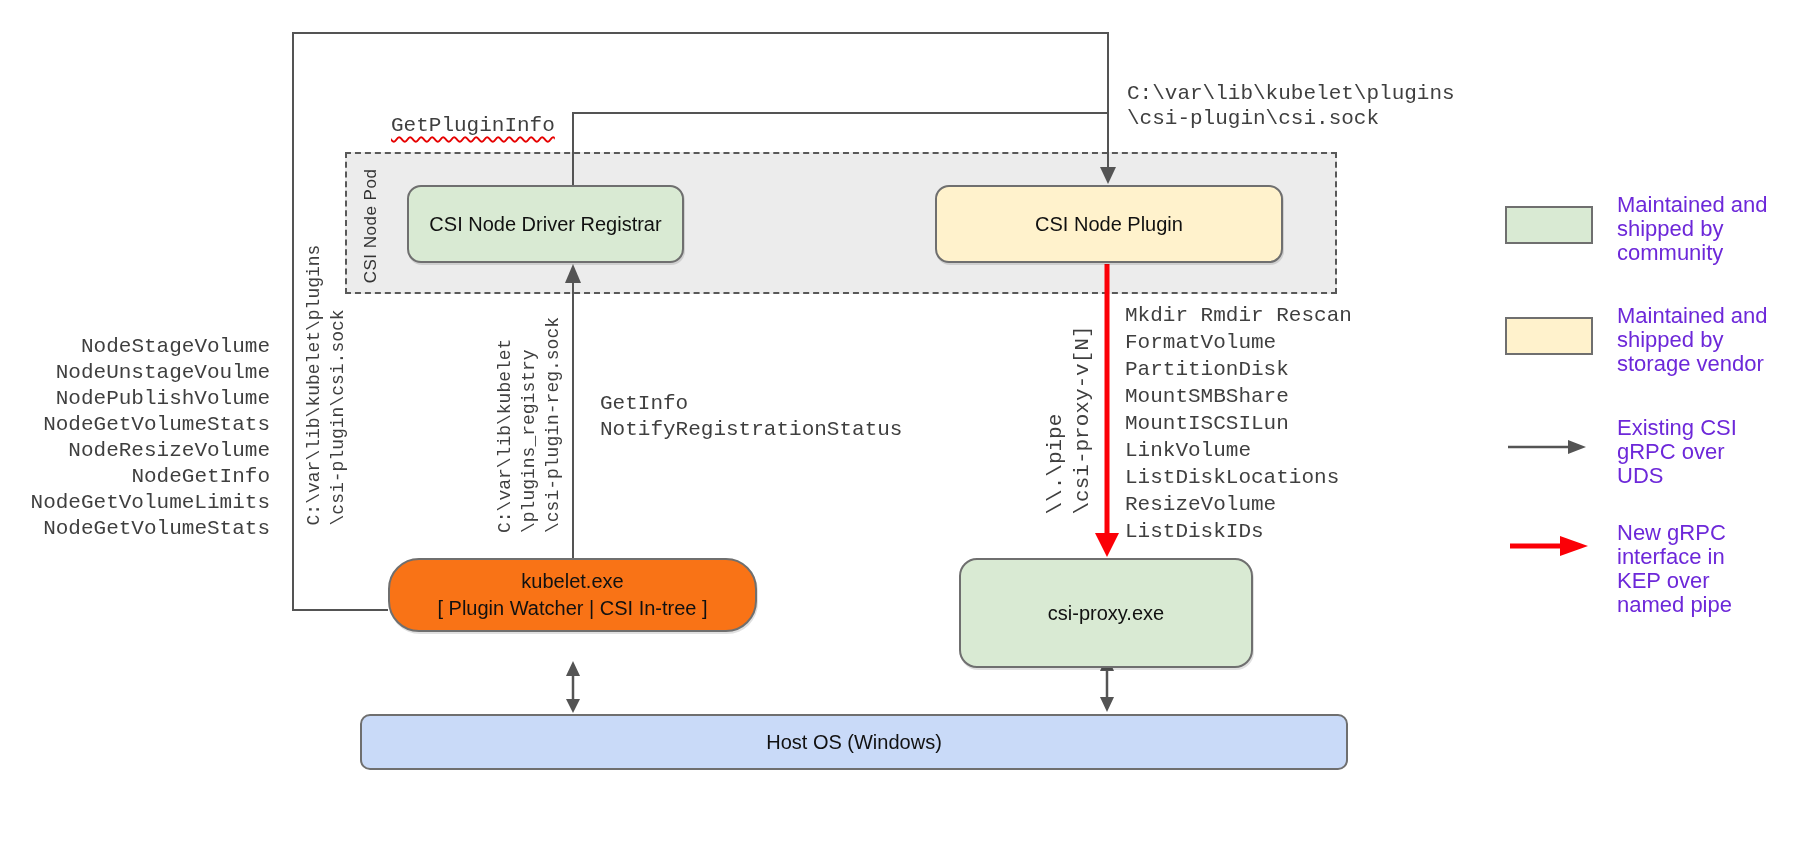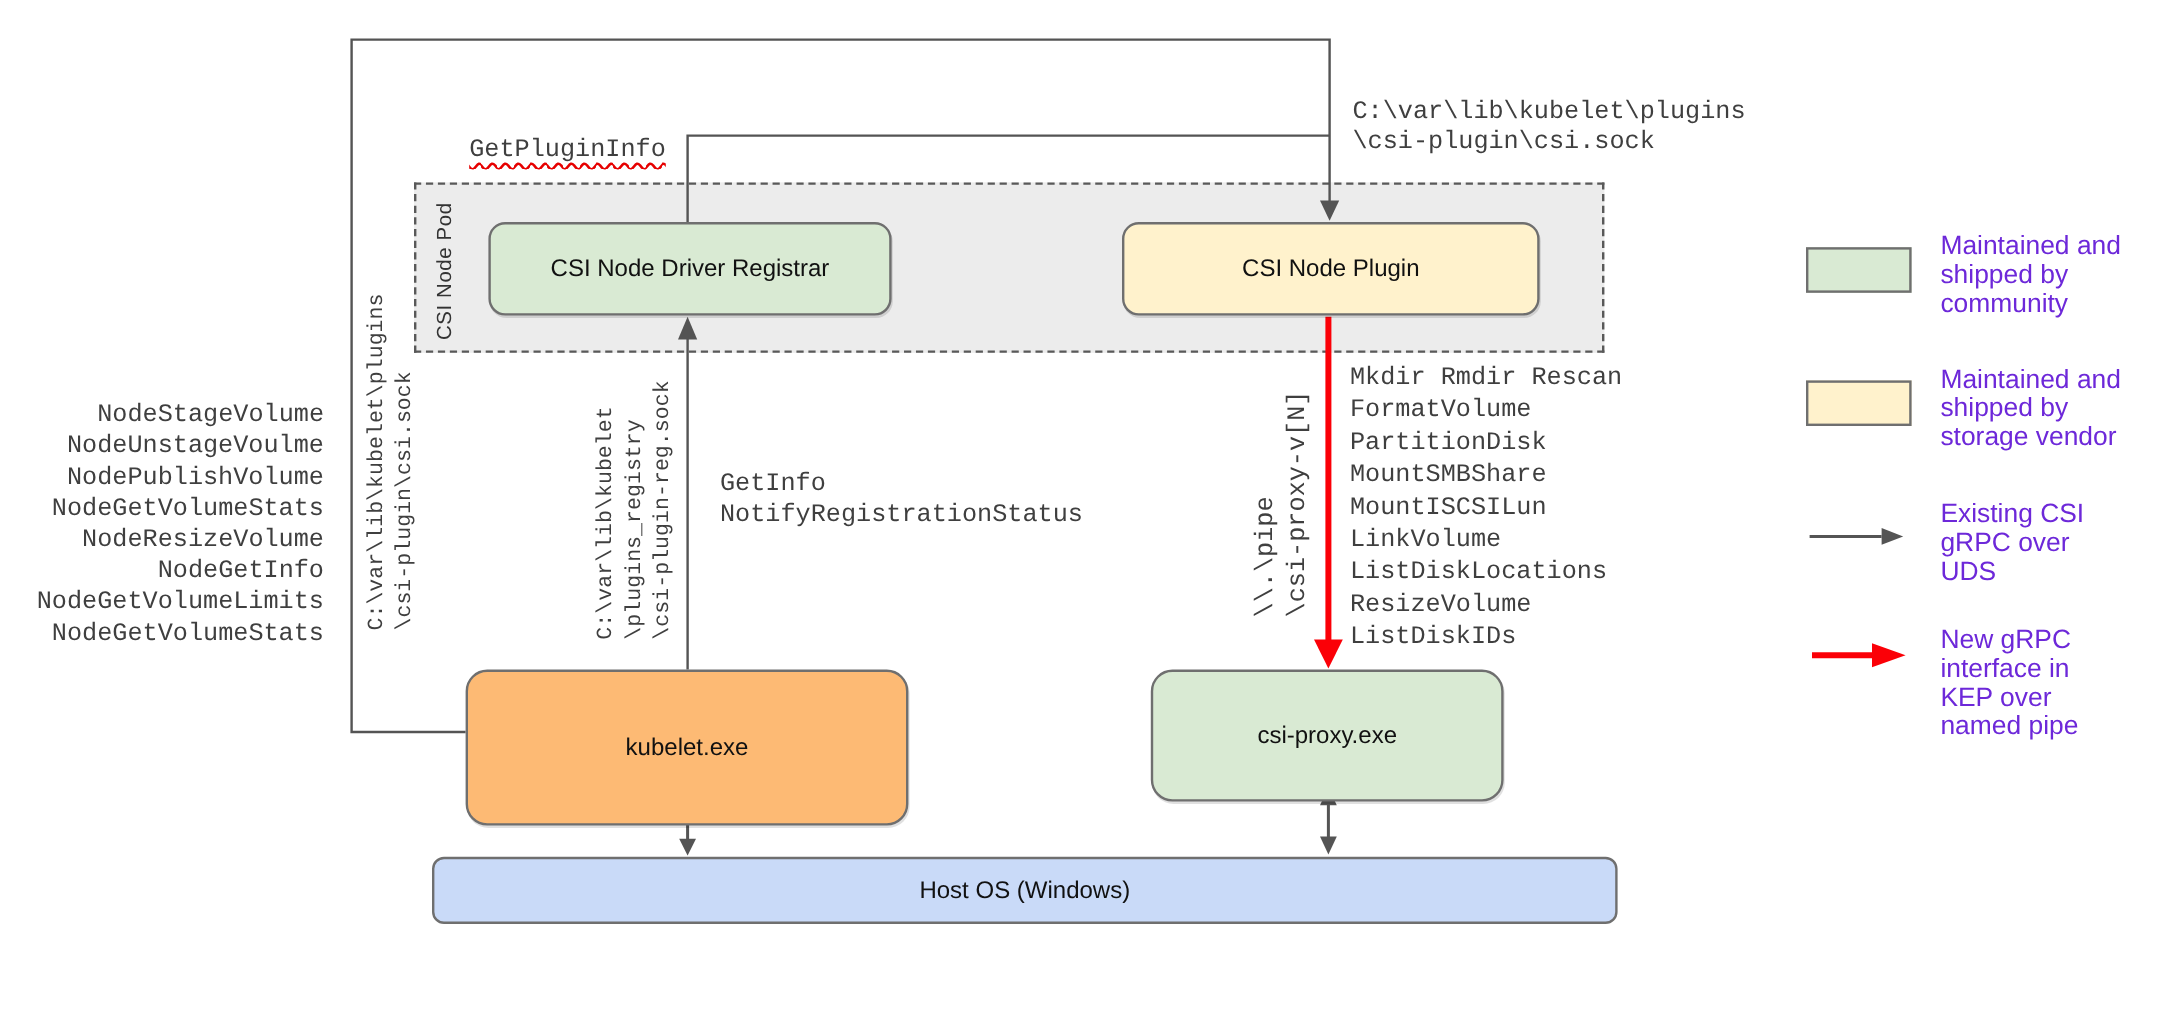--- a/index.html
+++ b/index.html
@@ -11,23 +11,23 @@
   .pod-box{
     position:absolute;left:345px;top:152px;width:992px;height:142px;
     background:#ececec;border:2px dashed #595959;box-sizing:border-box;z-index:1;
   }
   .node{
     position:absolute;box-sizing:border-box;border:2px solid #6f6f6f;
     display:flex;flex-direction:column;align-items:center;justify-content:center;
     font-size:20px;line-height:27px;text-align:center;z-index:3;
     box-shadow:1px 2px 0 rgba(0,0,0,0.12);
   }
-  .node.registrar{left:407px;top:185px;width:336px;height:78px;background:#d9ead3;border-radius:14px;}
+  .node.registrar{left:407px;top:185px;width:277px;height:78px;background:#d9ead3;border-radius:14px;}
   .node.plugin{left:935px;top:185px;width:348px;height:78px;background:#fff2cc;border-radius:14px;}
-  .node.kubelet{left:388px;top:558px;width:369px;height:130px;background:#fdba74;border-radius:18px;}
+  .node.kubelet{left:388px;top:558px;width:369px;height:74px;background:#f97316;border-radius:31px;}
   .node.csiproxy{left:959px;top:558px;width:294px;height:110px;background:#d9ead3;border-radius:18px;}
   .node.host{left:360px;top:714px;width:988px;height:56px;background:#c9daf8;border-radius:10px;box-shadow:none;}
   .mono{font-family:"Liberation Mono",monospace;color:#3f3f3f;}
   .lbl{position:absolute;z-index:4;white-space:pre-line;}
   .get-plugin-info{
     left:391px;top:114px;font-size:21px;
     text-decoration-line:underline;text-decoration-style:wavy;
     text-decoration-color:#e60000;text-decoration-thickness:2px;text-underline-offset:5px;
   }
   .top-right-path{left:1127px;top:81px;font-size:21px;line-height:25px;}
@@ -93,20 +93,21 @@
   </svg>
 
   <div class="node registrar">
     <span>CSI Node Driver Registrar</span>
   </div>
   <div class="node plugin">
     <span>CSI Node Plugin</span>
   </div>
   <div class="node kubelet">
     <span>kubelet.exe</span>
+    <span>[ Plugin Watcher | CSI In-tree ]</span>
   </div>
   <div class="node csiproxy">
     <span>csi-proxy.exe</span>
   </div>
   <div class="node host">
     <span>Host OS (Windows)</span>
   </div>
 
   <div class="lbl mono get-plugin-info">GetPluginInfo</div>
   <div class="lbl mono top-right-path">C:\var\lib\kubelet\plugins

